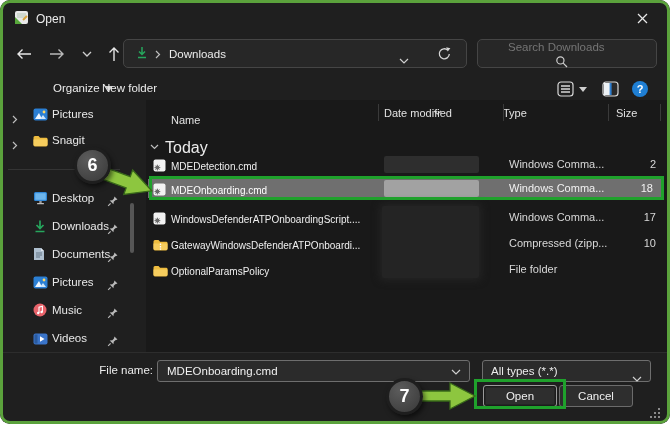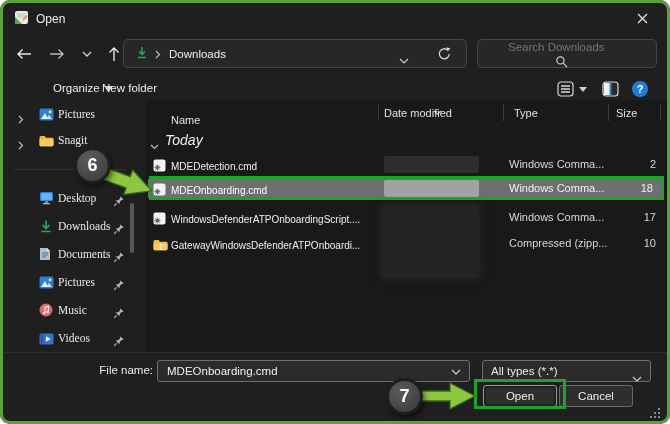--- a/index.html
+++ b/index.html
@@ -146,21 +146,21 @@
     <svg width="17" height="16">
         <rect x="1" y="1" width="15" height="14" rx="3" fill="#2a2a2a" stroke="#d9d9d9" stroke-width="1.2"></rect>
         <rect x="2" y="2" width="6" height="12" fill="#eef2f5"></rect>
         <rect x="7.6" y="2" width="2" height="12" fill="#2f7fd0"></rect>
       </svg>
   </button>
   <button class="cmdbtn abs" style="left:626px;top:80px;">
     <span style="width:16px;height:16px;border-radius:50%;background:#1f7fd4;color:#fff;font-size:11px;font-weight:bold;display:flex;align-items:center;justify-content:center;">?</span>
   </button>
 
-  <div class="abs" style="left:6px;top:102px;width:138px;height:250px;font-family:Liberation Serif, serif;">
+  <div class="abs" style="left:0;top:102px;width:138px;height:250px;">
 
     <div class="sbitem" style="top:2px;">
       <span class="treechev"><svg width="6" height="9">
             <path d="M1 1 L4.5 4.5 L1 8" stroke="#bdbdbd" stroke-width="1.2" fill="none"></path>
           </svg></span>
       <span class="sbicon"><svg width="15" height="13">
             <rect x="0.5" y="0.5" width="14" height="12" rx="2" fill="#2b7fd4"></rect>
             <polygon points="2,11 6,5 9,11" fill="#eef6ff"></polygon>
             <polygon points="7,11 10,7 13,11" fill="#cfe6fa"></polygon>
             <circle cx="11" cy="4" r="1.4" fill="#ffd966"></circle>
@@ -267,33 +267,33 @@
   <div class="abs" style="left:130px;top:203px;width:4px;height:50px;background:#565656;border-radius:2px;z-index:5;"></div>
 
   <div id="listarea">
 
     <div class="abs" style="left:0;top:0;width:520px;height:24px;">
       <span class="hcell" style="left:25px;margin-top:7px;">Name</span>
       <span class="abs" style="left:287px;top:1px;"><svg width="9" height="5">
             <path d="M1 1 L4.5 4 L8 1" stroke="#bdbdbd" stroke-width="1.1" fill="none"></path>
           </svg></span>
       <span class="hcell" style="left:238px;">Date modified</span>
-      <span class="hcell" style="left:368px;">Type</span>
+      <span class="hcell" style="left:357px;">Type</span>
       <span class="hcell" style="left:470px;">Size</span>
       <span class="colsep" style="left:232px;"></span>
       <span class="colsep" style="left:357px;"></span>
       <span class="colsep" style="left:462px;"></span>
       <span class="colsep" style="left:514px;"></span>
     </div>
 
     <div class="abs" style="left:2px;top:31px;height:18px;">
       <span class="abs" style="left:2px;top:5px;"><svg width="9" height="6">
             <path d="M1 1 L4.5 4.5 L8 1" stroke="#bdbdbd" stroke-width="1.2" fill="none"></path>
           </svg></span>
-      <span class="abs txt" style="left:17px;top:1px;font-size:14px;font-style:italic;">Today</span>
+      <span class="abs txt" style="left:17px;top:8px;font-size:16px;">Today</span>
     </div>
 
     <div class="row" style="top:55px;">
       <span class="ricon"><svg width="13" height="13">
             <rect x="0.5" y="0.5" width="12" height="12" rx="2" fill="#f2f2f2"></rect>
             <circle cx="4.4" cy="8.6" r="2" fill="#6a6a6a"></circle>
             <g stroke="#6a6a6a" stroke-width="1">
               <line x1="4.4" y1="5.7" x2="4.4" y2="11.5"></line>
               <line x1="1.5" y1="8.6" x2="7.3" y2="8.6"></line>
               <line x1="2.4" y1="6.6" x2="6.4" y2="10.6"></line>
@@ -343,20 +343,29 @@
       <span class="ricon"><svg width="15" height="12">
             <path d="M0.5 2.5 a1.5 1.5 0 0 1 1.5-1.5 h3.5 l1.6 1.7 h6 a1.4 1.4 0 0 1 1.4 1.4 v6 a1.4 1.4 0 0 1 -1.4 1.4 h-11.2 a1.4 1.4 0 0 1 -1.4 -1.4 z" fill="#eebc3f"></path>
             <path d="M0.5 4.6 h14 v5 a1.4 1.4 0 0 1 -1.4 1.4 h-11.2 a1.4 1.4 0 0 1 -1.4 -1.4 z" fill="#f6cd5e"></path>
             <line x1="7.5" y1="4.6" x2="7.5" y2="11" stroke="#ffffff" stroke-width="1.3" stroke-dasharray="1.4 1"></line>
           </svg></span>
       <span class="rname">GatewayWindowsDefenderATPOnboardi...</span>
       <span class="rtype">Compressed (zipp...</span>
       <span class="rsize">10</span>
     </div>
 
+    <div class="row" style="top:160px;">
+      <span class="ricon"><svg width="15" height="12">
+            <path d="M0.5 2.5 a1.5 1.5 0 0 1 1.5-1.5 h3.5 l1.6 1.7 h6 a1.4 1.4 0 0 1 1.4 1.4 v6 a1.4 1.4 0 0 1 -1.4 1.4 h-11.2 a1.4 1.4 0 0 1 -1.4 -1.4 z" fill="#eebc3f"></path>
+            <path d="M0.5 4.6 h14 v5 a1.4 1.4 0 0 1 -1.4 1.4 h-11.2 a1.4 1.4 0 0 1 -1.4 -1.4 z" fill="#f6cd5e"></path>
+          </svg></span>
+      <span class="rname">OptionalParamsPolicy</span>
+      <span class="rtype">File folder</span>
+      <span class="rsize"></span>
+    </div>
 
     <div class="redact redactblur" style="left:236px;top:106px;width:97px;height:72px;background:#242424;"></div>
   </div>
 
   <div id="footer">
     <span class="txt abs" style="left:92px;top:11px;width:58px;text-align:right;">File name:</span>
 
     <div class="combo" style="left:154px;top:7px;width:313px;">
       <input style="flex: 1 1 0%; margin-left: 7px; background: transparent; border: none; outline: none; color: rgb(240, 240, 240); font-size: 11.5px; font-family: &quot;Liberation Sans&quot;, sans-serif; width: 270px;" value="MDEOnboarding.cmd">
       <span style="margin-right:8px;"><svg width="10" height="7">

